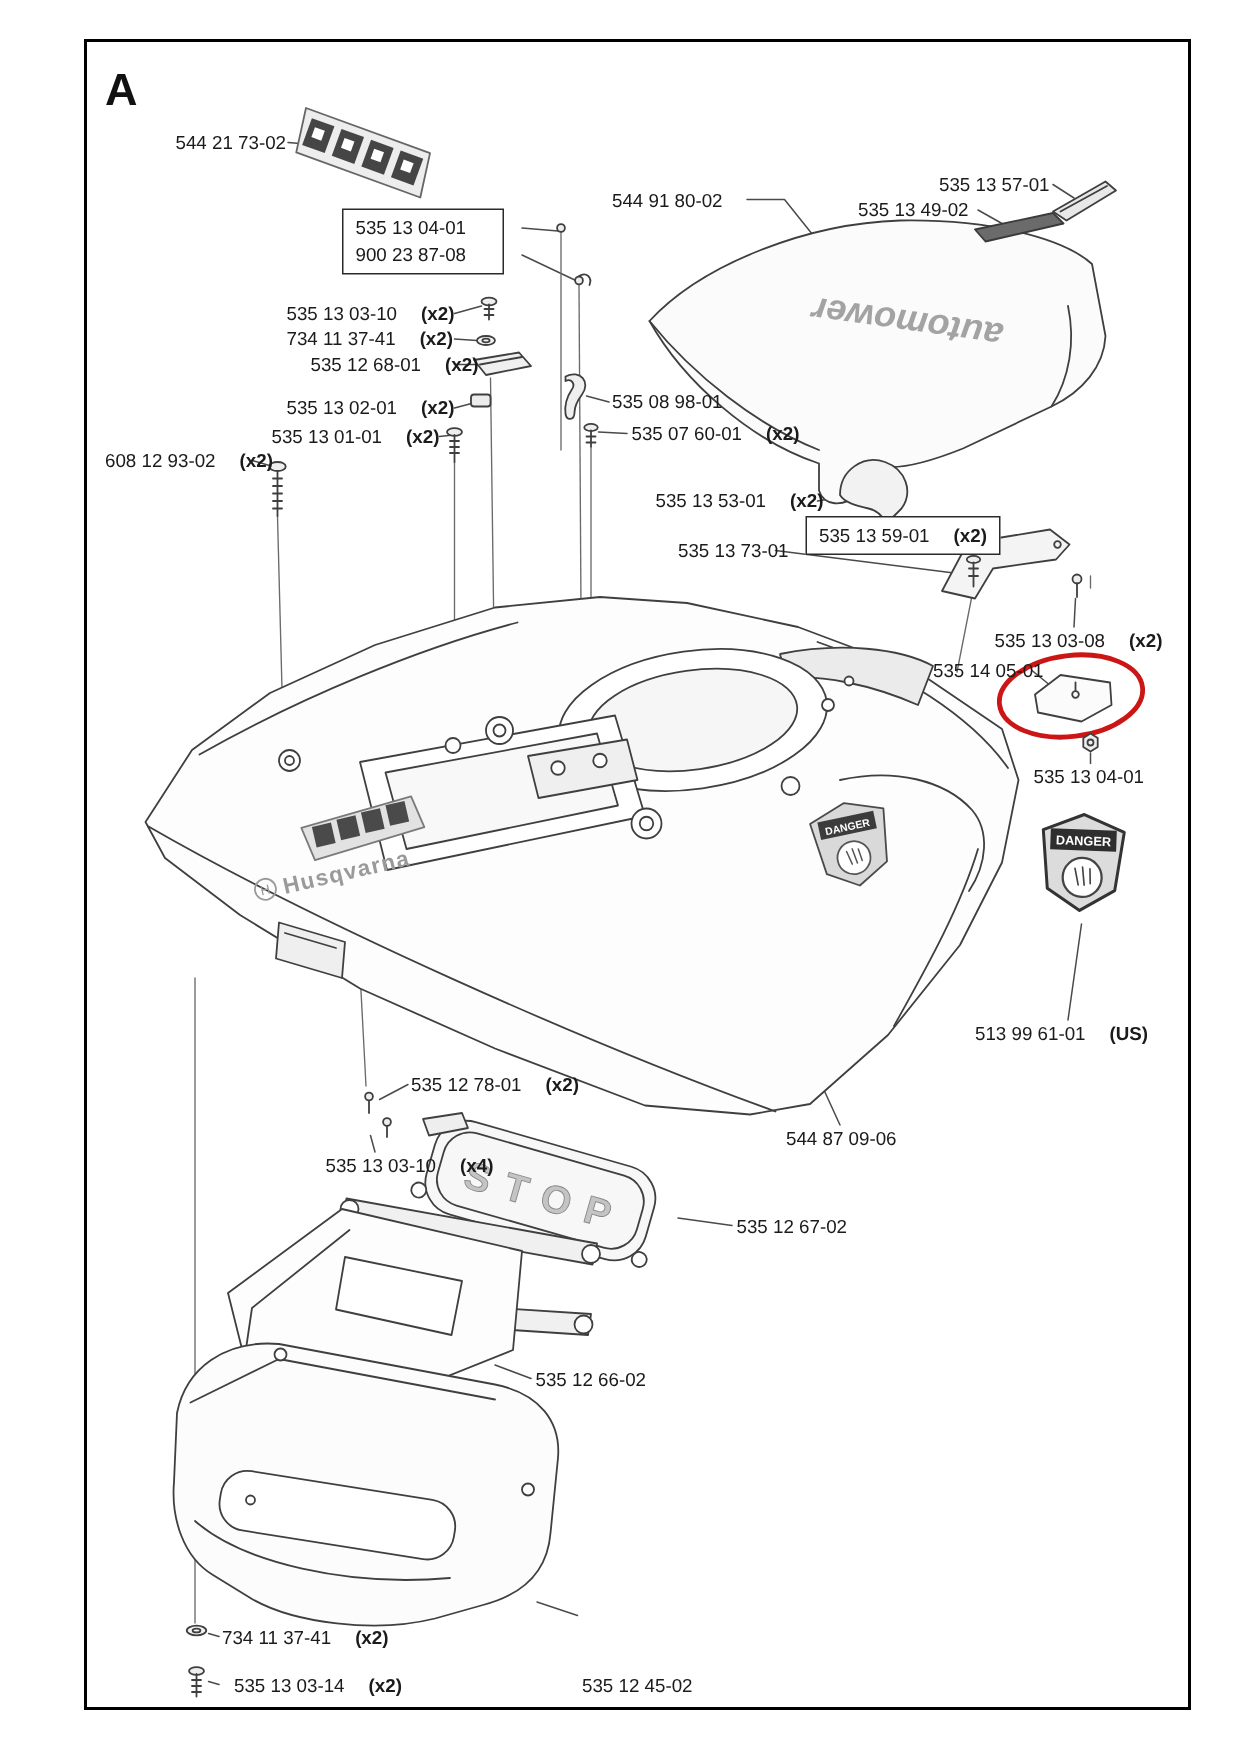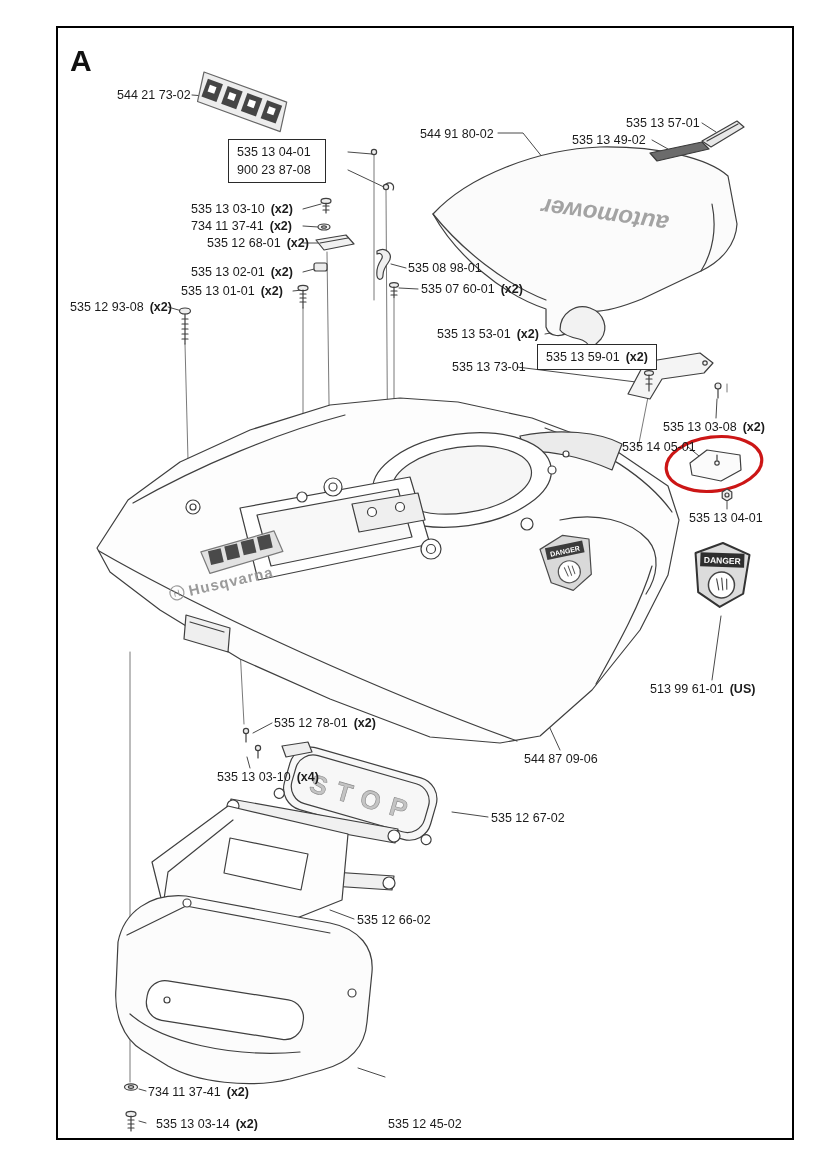--- a/index.html
+++ b/index.html
@@ -13,21 +13,21 @@
   }
   .section-label{
     position:absolute;left:70px;top:44px;font-size:30px;font-weight:bold;color:#111;
   }
   svg.illus{position:absolute;left:0;top:0;width:826px;height:1168px;}
   svg text{font-family:"Liberation Sans",sans-serif;}
   .labels{position:absolute;left:0;top:0;width:826px;height:880px;pointer-events:none;}
   .plabel{
     position:absolute;font-size:12.5px;line-height:1.2;color:#1b1b1b;white-space:nowrap;
   }
-  .plabel .qty{font-weight:bold;margin-left:6px;}
+  .plabel .qty{font-weight:bold;margin-left:16px;}
   .label-box{
     position:absolute;border:1.4px solid #2a2a2a;padding:3px 8px;background:#fff;
   }
   .label-box .plabel{position:static;display:block;line-height:1.45;}
 </style>
 </head>
 <body>
 
 <div class="frame"></div>
 <div class="section-label">A</div>
@@ -304,22 +304,22 @@
   <div class="label-box" style="left:228px;top:139px">
     <div class="plabel"><span>535 13 04-01</span><span class="qty"></span></div>
     <div class="plabel"><span>900 23 87-08</span><span class="qty"></span></div>
   </div>
 
   <div class="plabel" style="left:191px;top:202px"><span>535 13 03-10</span><span class="qty">(x2)</span></div>
   <div class="plabel" style="left:191px;top:219px"><span>734 11 37-41</span><span class="qty">(x2)</span></div>
   <div class="plabel" style="left:207px;top:236px"><span>535 12 68-01</span><span class="qty">(x2)</span></div>
   <div class="plabel" style="left:191px;top:265px"><span>535 13 02-01</span><span class="qty">(x2)</span></div>
   <div class="plabel" style="left:181px;top:284px"><span>535 13 01-01</span><span class="qty">(x2)</span></div>
-  <div class="plabel" style="left:70px;top:300px"><span>535 12 93-08</span><span class="qty">(x2)</span></div>
-  <div class="plabel" style="left:420px;top:127px"><span>544 91 80-02</span><span class="qty"></span></div>
+  <div class="plabel" style="left:70px;top:300px"><span>608 12 93-02</span><span class="qty">(x2)</span></div>
+  <div class="plabel" style="left:408px;top:127px"><span>544 91 80-02</span><span class="qty"></span></div>
   <div class="plabel" style="left:626px;top:116px"><span>535 13 57-01</span><span class="qty"></span></div>
   <div class="plabel" style="left:572px;top:133px"><span>535 13 49-02</span><span class="qty"></span></div>
   <div class="plabel" style="left:408px;top:261px"><span>535 08 98-01</span><span class="qty"></span></div>
   <div class="plabel" style="left:421px;top:282px"><span>535 07 60-01</span><span class="qty">(x2)</span></div>
   <div class="plabel" style="left:437px;top:327px"><span>535 13 53-01</span><span class="qty">(x2)</span></div>
 
   <div class="label-box" style="left:537px;top:344px">
     <div class="plabel"><span>535 13 59-01</span><span class="qty">(x2)</span></div>
   </div>
 

